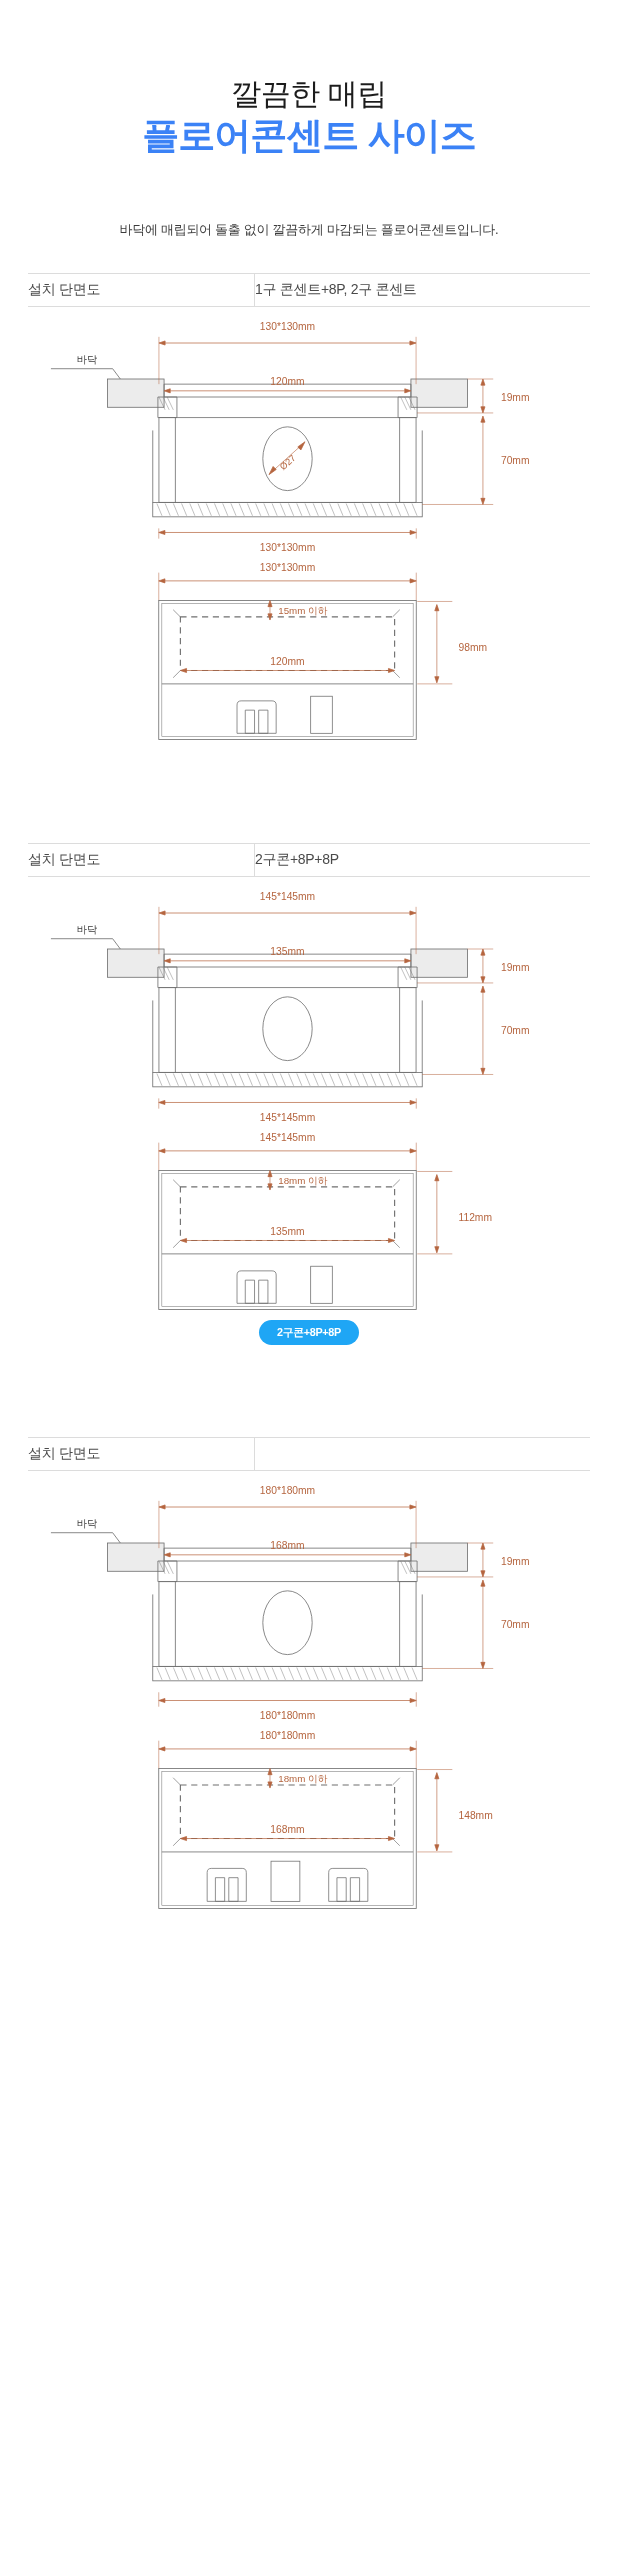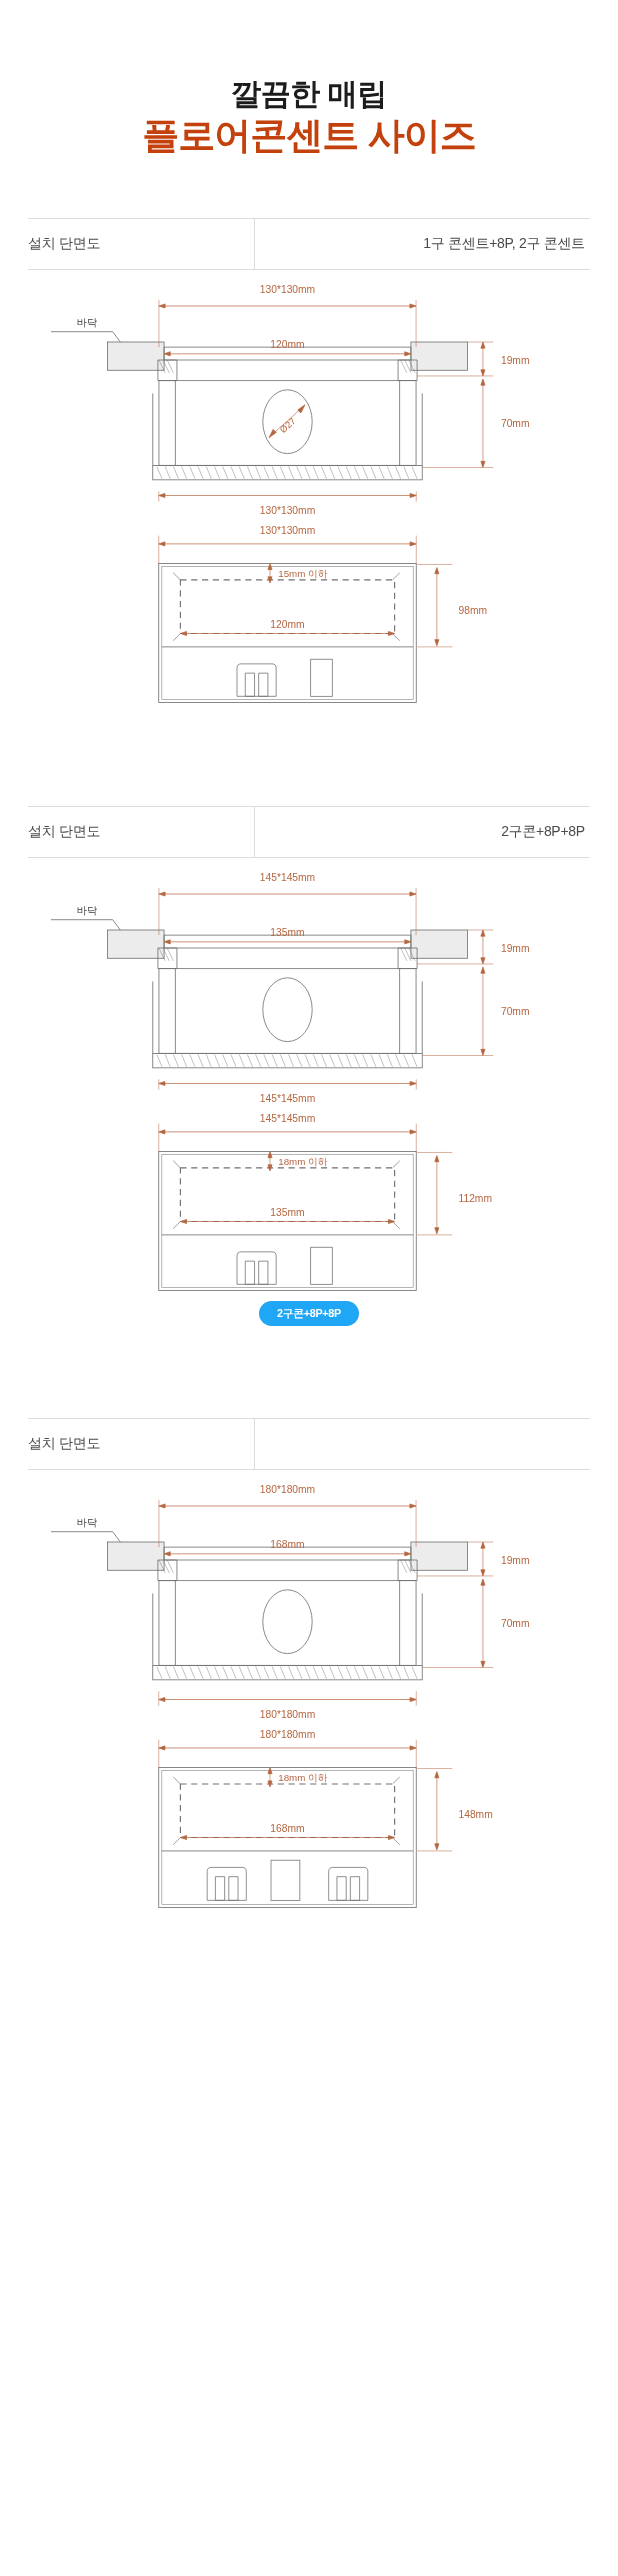--- a/index.html
+++ b/index.html
@@ -8,50 +8,50 @@
     width: 618px;
     background: #ffffff;
     font-family: "Liberation Sans", "DejaVu Sans", sans-serif;
     color: #3a3a3a;
   }
   .page { width: 618px; position: relative; }
 
   
   .hero { padding: 77px 0 0 0; text-align: center; }
   .hero-line1 {
-    font-size: 30px; font-weight: 700; letter-spacing: -0.5px;
+    font-size: 30px; font-weight: 400; letter-spacing: -0.5px;
     color: #1c1c1c; line-height: 1.15;
   }
   .hero-line2 {
     font-size: 37px; font-weight: 700; letter-spacing: -1px;
-    color: #c2410c; line-height: 1.18; margin-top: 2.1px;
+    color: #3b82f6; line-height: 1.18; margin-top: 2.1px;
   }
   .hero-desc { margin-top: 61px; }
   .hero-desc p {
     font-size: 13px; font-weight: 400; color: #3c3c3c;
     line-height: 1.85; letter-spacing: -0.3px;
   }
 
   
   .section { margin-top: 31px; }
   .sec-head {
     width: 562px; margin: 0 auto;
     display: flex; align-items: center;
     border-top: 0.5px solid #dcdcdc;
     border-bottom: 0.5px solid #dcdcdc;
-    height: 52px;
+    height: 34px;
   }
   .sec-head .cell-left {
     width: 227px; padding-left: 0;
     border-right: 0.5px solid #dcdcdc; height: 100%;
     display: flex; align-items: center;
   }
   .sec-head .cell-right {
     flex: 1; height: 100%;
-    display: flex; align-items: center; justify-content: flex-end;
+    display: flex; align-items: center; 
     padding-right: 5.2px;
   }
   .sec-head .h-label {
     font-size: 14px; font-weight: 500; color: #4a4a4a; letter-spacing: -0.3px;
   }
   .sec-head .h-value {
     font-size: 14px; font-weight: 500; color: #4a4a4a; letter-spacing: -0.3px;
   }
 
   
@@ -76,20 +76,21 @@
 </style>
 </head>
 <body>
 
 <div class="page">
 
   <div class="hero">
     <div class="hero-line1">깔끔한 매립</div>
     <div class="hero-line2">플로어콘센트 사이즈</div>
     <div class="hero-desc">
+      <p>바닥에 매립되어 돌출 없이 깔끔하게 마감되는 플로어콘센트입니다.</p>
     </div>
   </div>
 
   <div class="section">
     <div class="sec-head">
       <div class="cell-left">
         <span class="h-label">설치 단면도</span>
       </div>
       <div class="cell-right">
         <span class="h-value">1구 콘센트+8P, 2구 콘센트</span>

